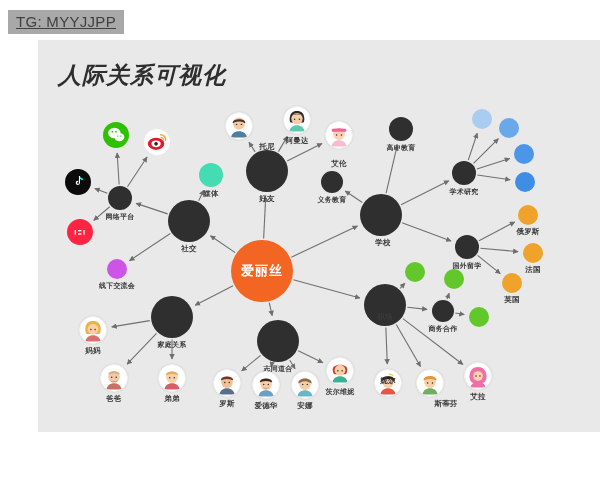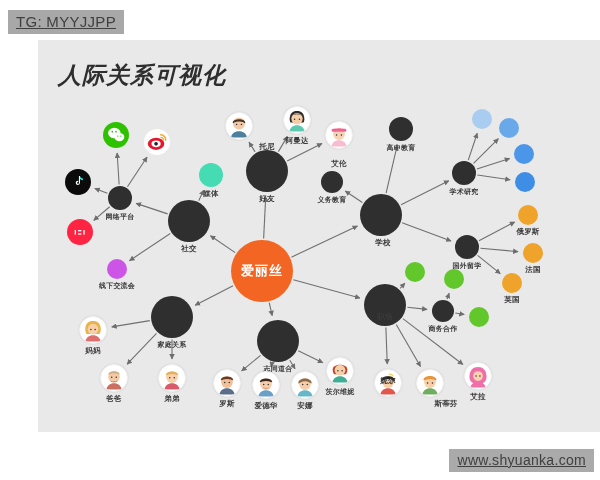--- a/index.html
+++ b/index.html
@@ -388,14 +388,13 @@
             <path d="M6.5 30c1.4-6 6-7.6 9.5-7.6S24.1 24 25.5 30z" fill="#3fae93"></path>
             <circle cx="13.4" cy="15.6" r=".9" fill="#2b2b2b"></circle>
             <circle cx="18.6" cy="15.6" r=".9" fill="#2b2b2b"></circle>
           </svg>
         </span>
       </div>
       <div class="nlabel tiny" style="left: 340px; top: 387px;">茨尔维妮</div>
     </div>
 
   <div class="wm wm-tl">TG: MYYJJPP</div>
-  <div class="wm wm-br">www.shyuanka.com</div>
 </div>
 
 </body></html>

